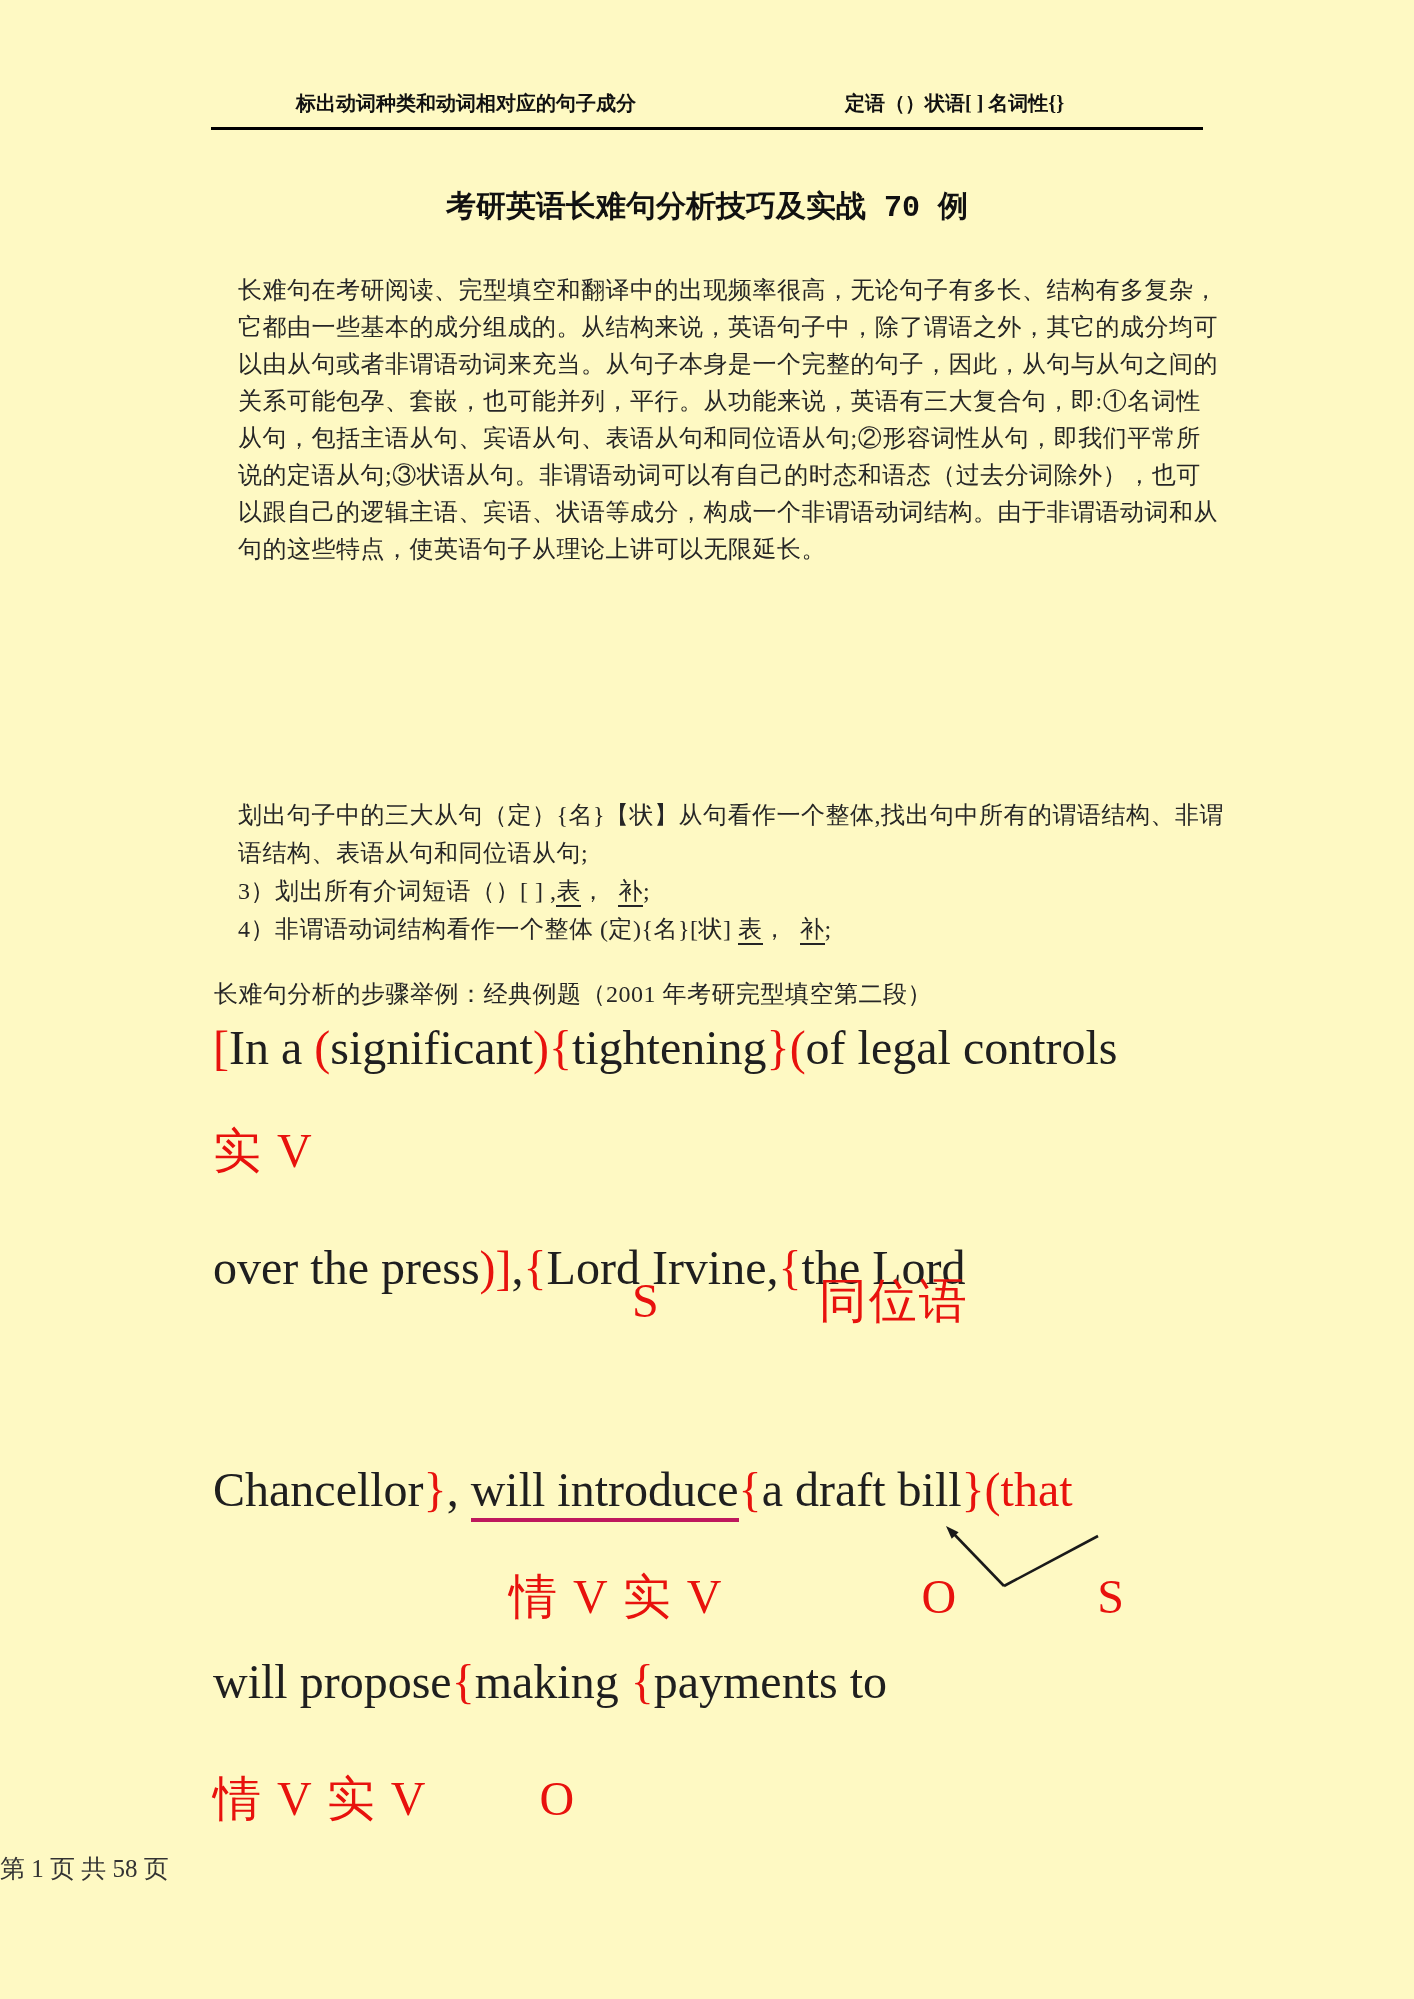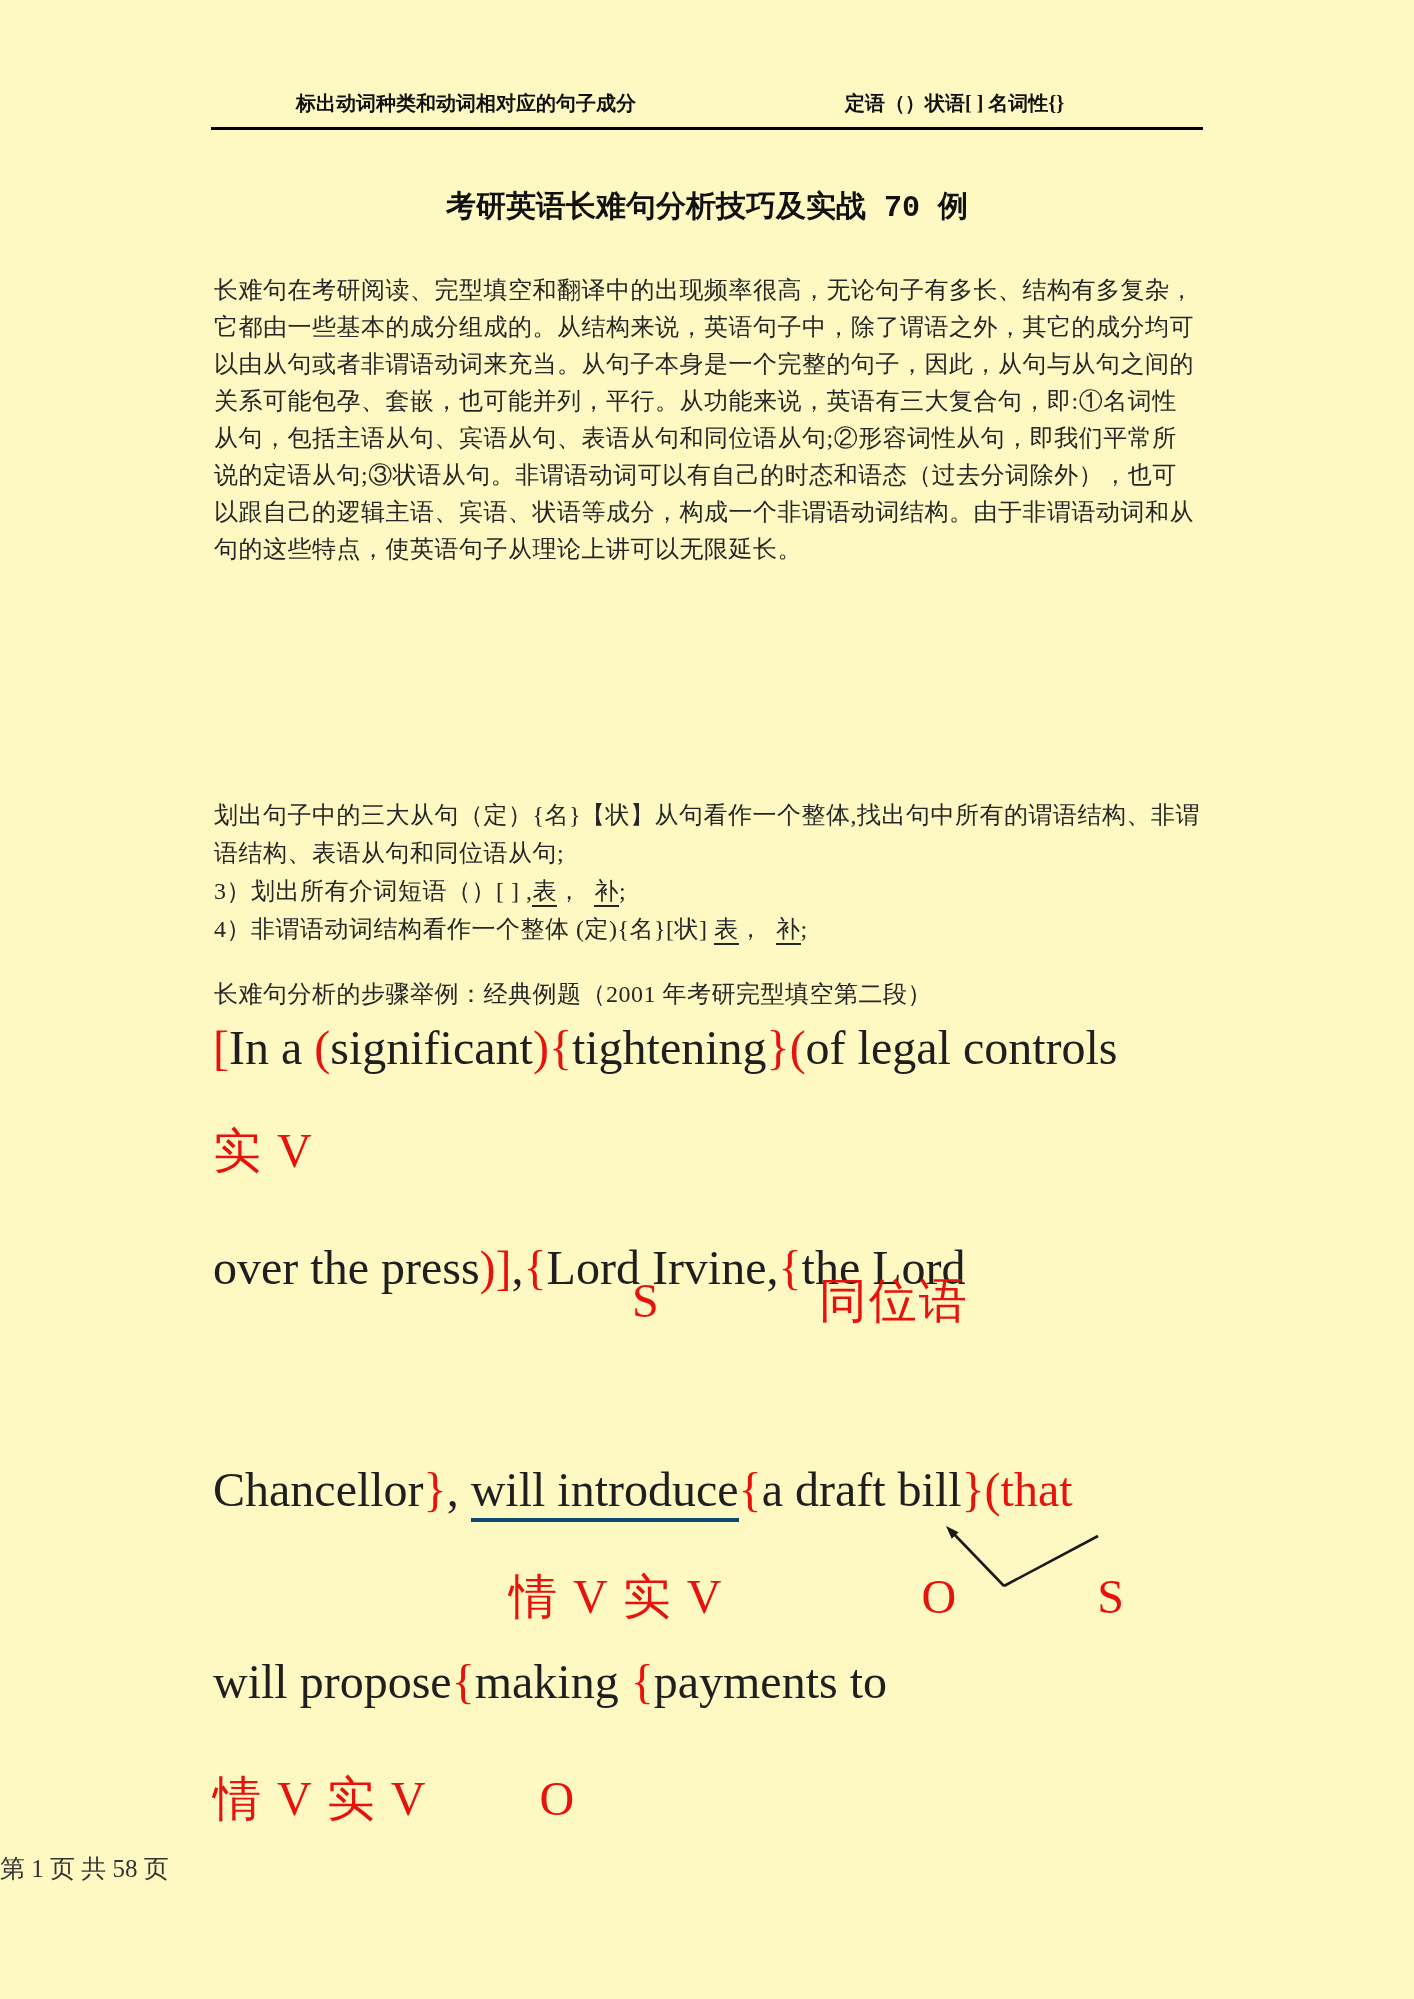--- a/index.html
+++ b/index.html
@@ -10,33 +10,33 @@
   }
   .header-left  { position:absolute; left:296px; top:90px; font-size:20px; font-weight:bold; color:#111; white-space:pre; }
   .header-right { position:absolute; left:845px; top:90px; font-size:20px; font-weight:bold; color:#111; white-space:pre; }
   .header-rule  { position:absolute; left:211px; top:127px; width:992px; height:0; border-top:3px solid #000; }
   .title { position:absolute; left:0; top:186px; width:1414px; text-align:center; font-size:30px; font-weight:bold; color:#111; white-space:pre;font-family:Liberation Mono, monospace; }
 
   .block { position:absolute; left:214px; width:1010px; font-size:24px; color:#262626; letter-spacing:0.5px; }
   .para1  { top:272px; }
   .method { top:618px; }
   .steps  { top:796px; }
-  .docline { height:37px; line-height:37px; white-space:pre; }
+  .docline { height:37px; line-height:37px; white-space:pre;margin-left:24px; }
   .method .docline, .steps .docline { height:38px; line-height:38px; }
   .u { border-bottom:2px solid #262626; padding-bottom:1px; }
 
   .example-label { position:absolute; left:214px; top:978px; font-size:24px; letter-spacing:0.5px; white-space:pre; }
 
   .bigline { position:absolute; left:213px; height:60px; line-height:60px; font-size:48px; color:var(--text-dark,#1f1f1f); white-space:pre; }
   .lineA { top:1018px; }
   .lineC { top:1238px; }
   .lineE { top:1460px; }
   .lineG { top:1652px; }
   .red { color:var(--annotation-red,#e8120d); }
-  .u-verb { border-bottom:4px solid #0c4a6e; padding-bottom:2px; }
+  .u-verb { border-bottom:4px solid #be185d; padding-bottom:2px; }
 
   .ann { position:absolute; left:213px; height:62px; line-height:62px; font-size:48px;
          color:var(--annotation-red,#e8120d); white-space:pre; letter-spacing:2px; }
   .ann1 { top:1120px; }
   .ann2 { top:1270px; }
   .ann3 { top:1566px; }
   .ann4 { top:1768px; }
   .ann2 .seg-s   { margin-left:419px; }
   .ann2 .seg-twy { margin-left:158px; }
   .ann3 .seg-qv  { margin-left:296px; }

